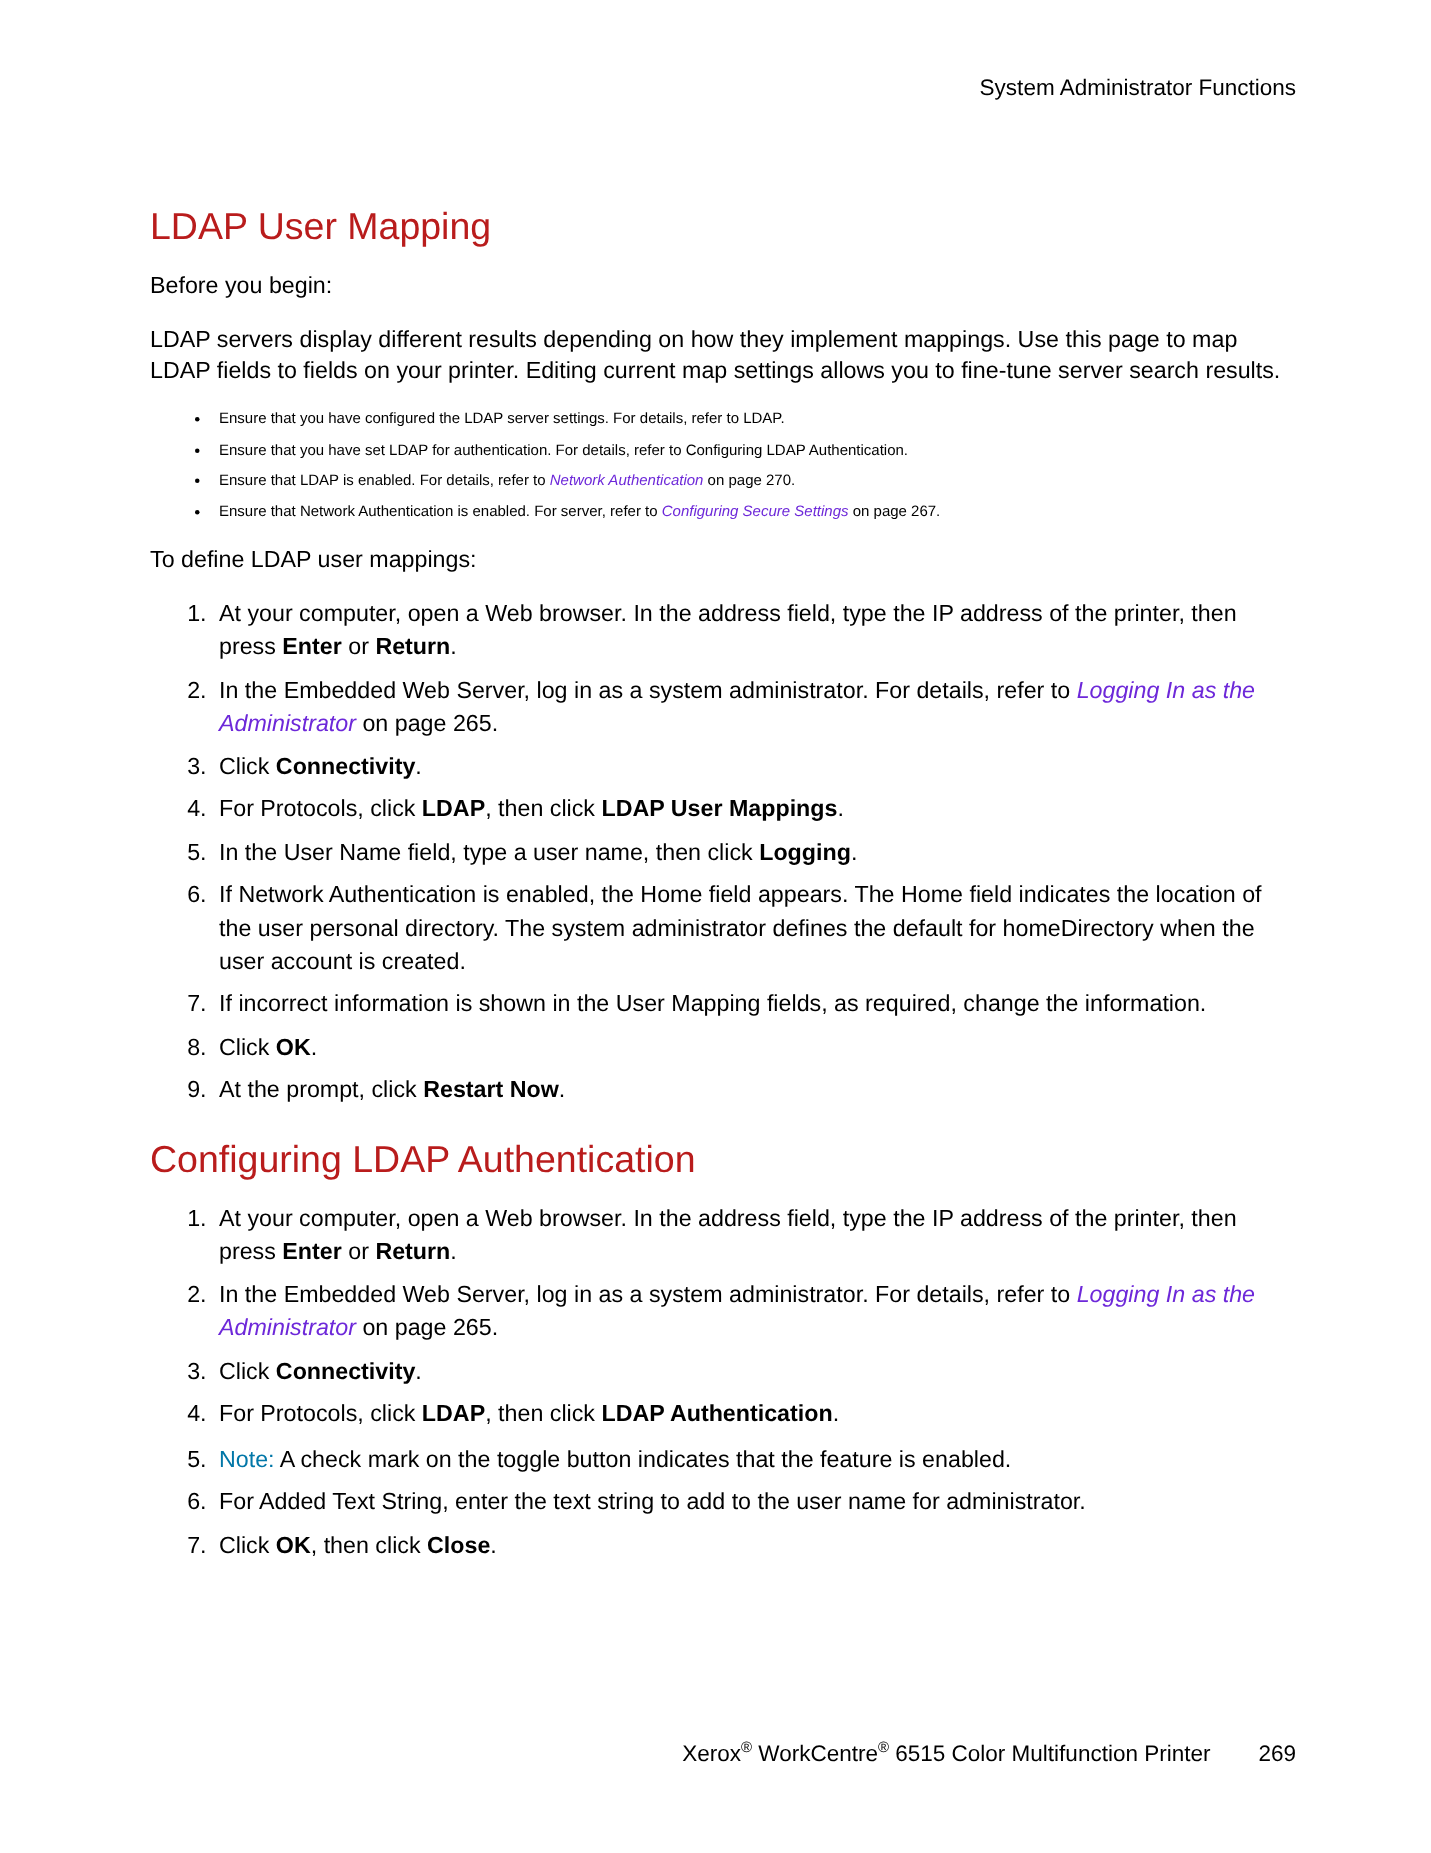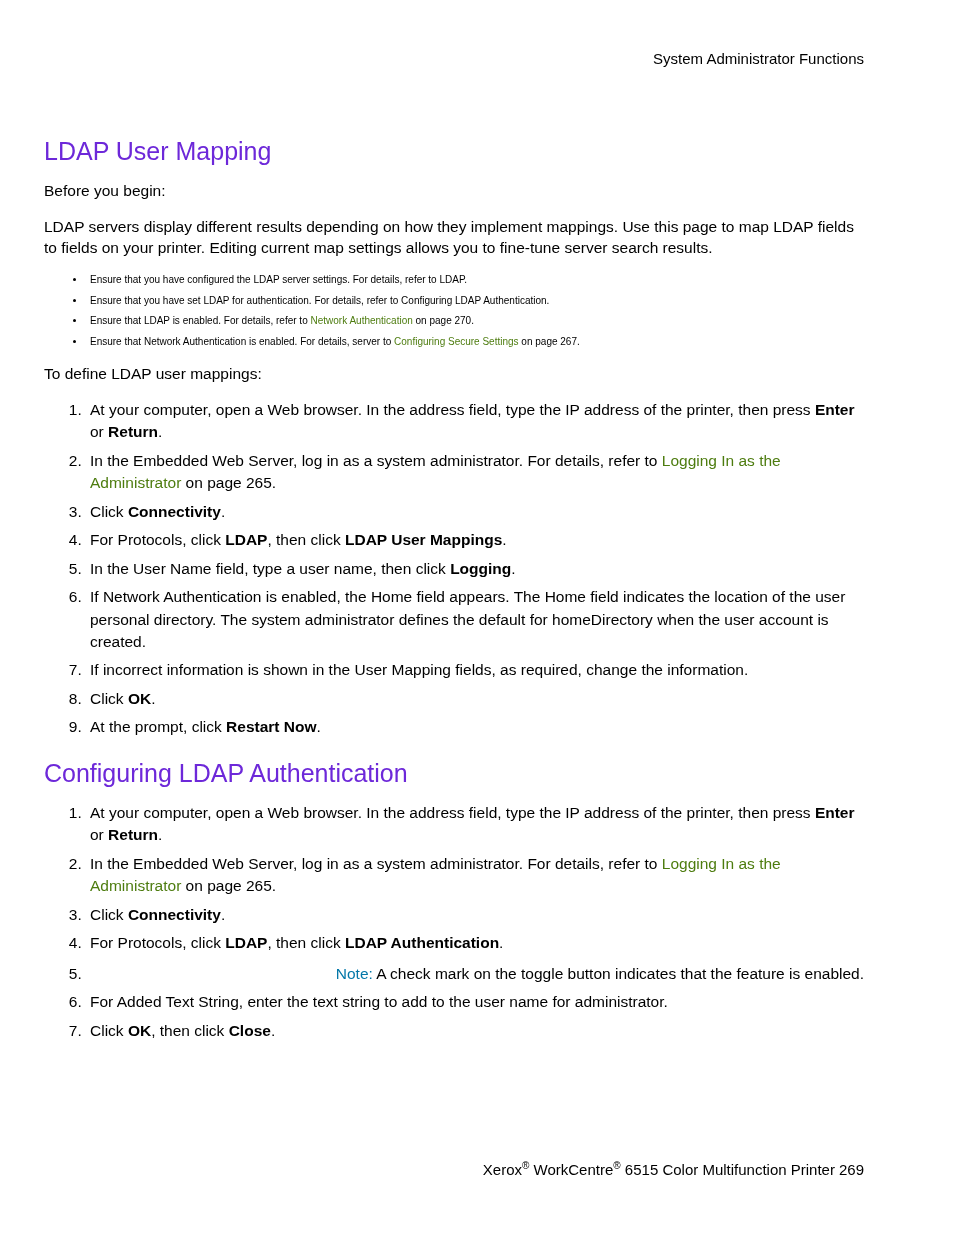--- a/index.html
+++ b/index.html
@@ -7,31 +7,31 @@
     padding: 0;
     font-family: Arial, Helvetica, sans-serif;
     background: #ffffff;
     color: #000000;
   }
   .page {
     width: 954px;
     height: 1235px;
     position: relative;
     box-sizing: border-box;
-    padding: 50px 90px 60px 44px;
+    padding: 50px 90px 60px 100px;
   }
   .header-right {
     text-align: right;
     font-size: 15px;
     margin-bottom: 70px;
   }
   h2.section {
     font-size: 25px;
     font-weight: normal;
-    color: #6d28d9;
+    color: #b91c1c;
     margin: 0 0 14px 0;
   }
   p.para {
     font-size: 15.5px;
     line-height: 1.4;
     margin: 0 0 14px 0;
   }
   ul.bullets {
     margin: 0 0 14px 0;
     padding-left: 42px;
@@ -47,59 +47,60 @@
     margin: 0 0 20px 0;
     padding-left: 42px;
   }
   ol.steps li {
     font-size: 15.5px;
     line-height: 1.45;
     padding-left: 4px;
     margin-bottom: 6px;
   }
   .link {
-    color: #4d7c0f;
+    color: #6d28d9;
+    font-style: italic;
   }
   .bold {
     font-weight: bold;
   }
   .note-label {
     color: #0277a8;
   }
   .footer {
     position: absolute;
     bottom: 55px;
     right: 90px;
     text-align: right;
     font-size: 15px;
     line-height: 1.35;
   }
   .footer .line1 { white-space: nowrap; }
-  .page-num { display: inline-block; margin-left: 4px; }
+  .page-num { display: inline-block; margin-left: 32px; }
   .sup { font-size: 10px; vertical-align: super; }
-  .note-block { margin-top: 8px; text-align: right; }
+  .note-block { margin-top: 8px; }
 </style>
 </head>
 <body>
 
 <div class="page">
 
   <div class="header-right">System Administrator Functions</div>
 
   <h2 class="section">LDAP User Mapping</h2>
 
   <p class="para">Before you begin:</p>
 
   <p class="para">LDAP servers display different results depending on how they implement mappings. Use this page to map LDAP fields to fields on your printer. Editing current map settings allows you to fine-tune server search results.</p>
 
   <ul class="bullets">
     <li>Ensure that you have configured the LDAP server settings. For details, refer to LDAP.</li>
     <li>Ensure that you have set LDAP for authentication. For details, refer to Configuring LDAP Authentication.</li>
     <li><span>Ensure that LDAP is enabled. For details, refer to </span><span class="link">Network Authentication</span><span> on page 270.</span></li>
-    <li><span>Ensure that Network Authentication is enabled. For details, server to </span><span class="link">Configuring Secure Settings</span><span> on page 267.</span></li>
+    <li><span>Ensure that Network Authentication is enabled. For server, refer to </span><span class="link">Configuring Secure Settings</span><span> on page 267.</span></li>
   </ul>
 
   <p class="para">To define LDAP user mappings:</p>
 
   <ol class="steps">
     <li><span>At your computer, open a Web browser. In the address field, type the IP address of the printer, then press </span><span class="bold">Enter</span><span> or </span><span class="bold">Return</span><span>.</span></li>
     <li><span>In the Embedded Web Server, log in as a system administrator. For details, refer to </span><span class="link">Logging In as the Administrator</span><span> on page 265.</span></li>
     <li><span>Click </span><span class="bold">Connectivity</span><span>.</span></li>
     <li><span>For Protocols, click </span><span class="bold">LDAP</span><span>, then click </span><span class="bold">LDAP User Mappings</span><span>.</span></li>
     <li><span>In the User Name field, type a user name, then click </span><span class="bold">Logging</span><span>.</span></li>

